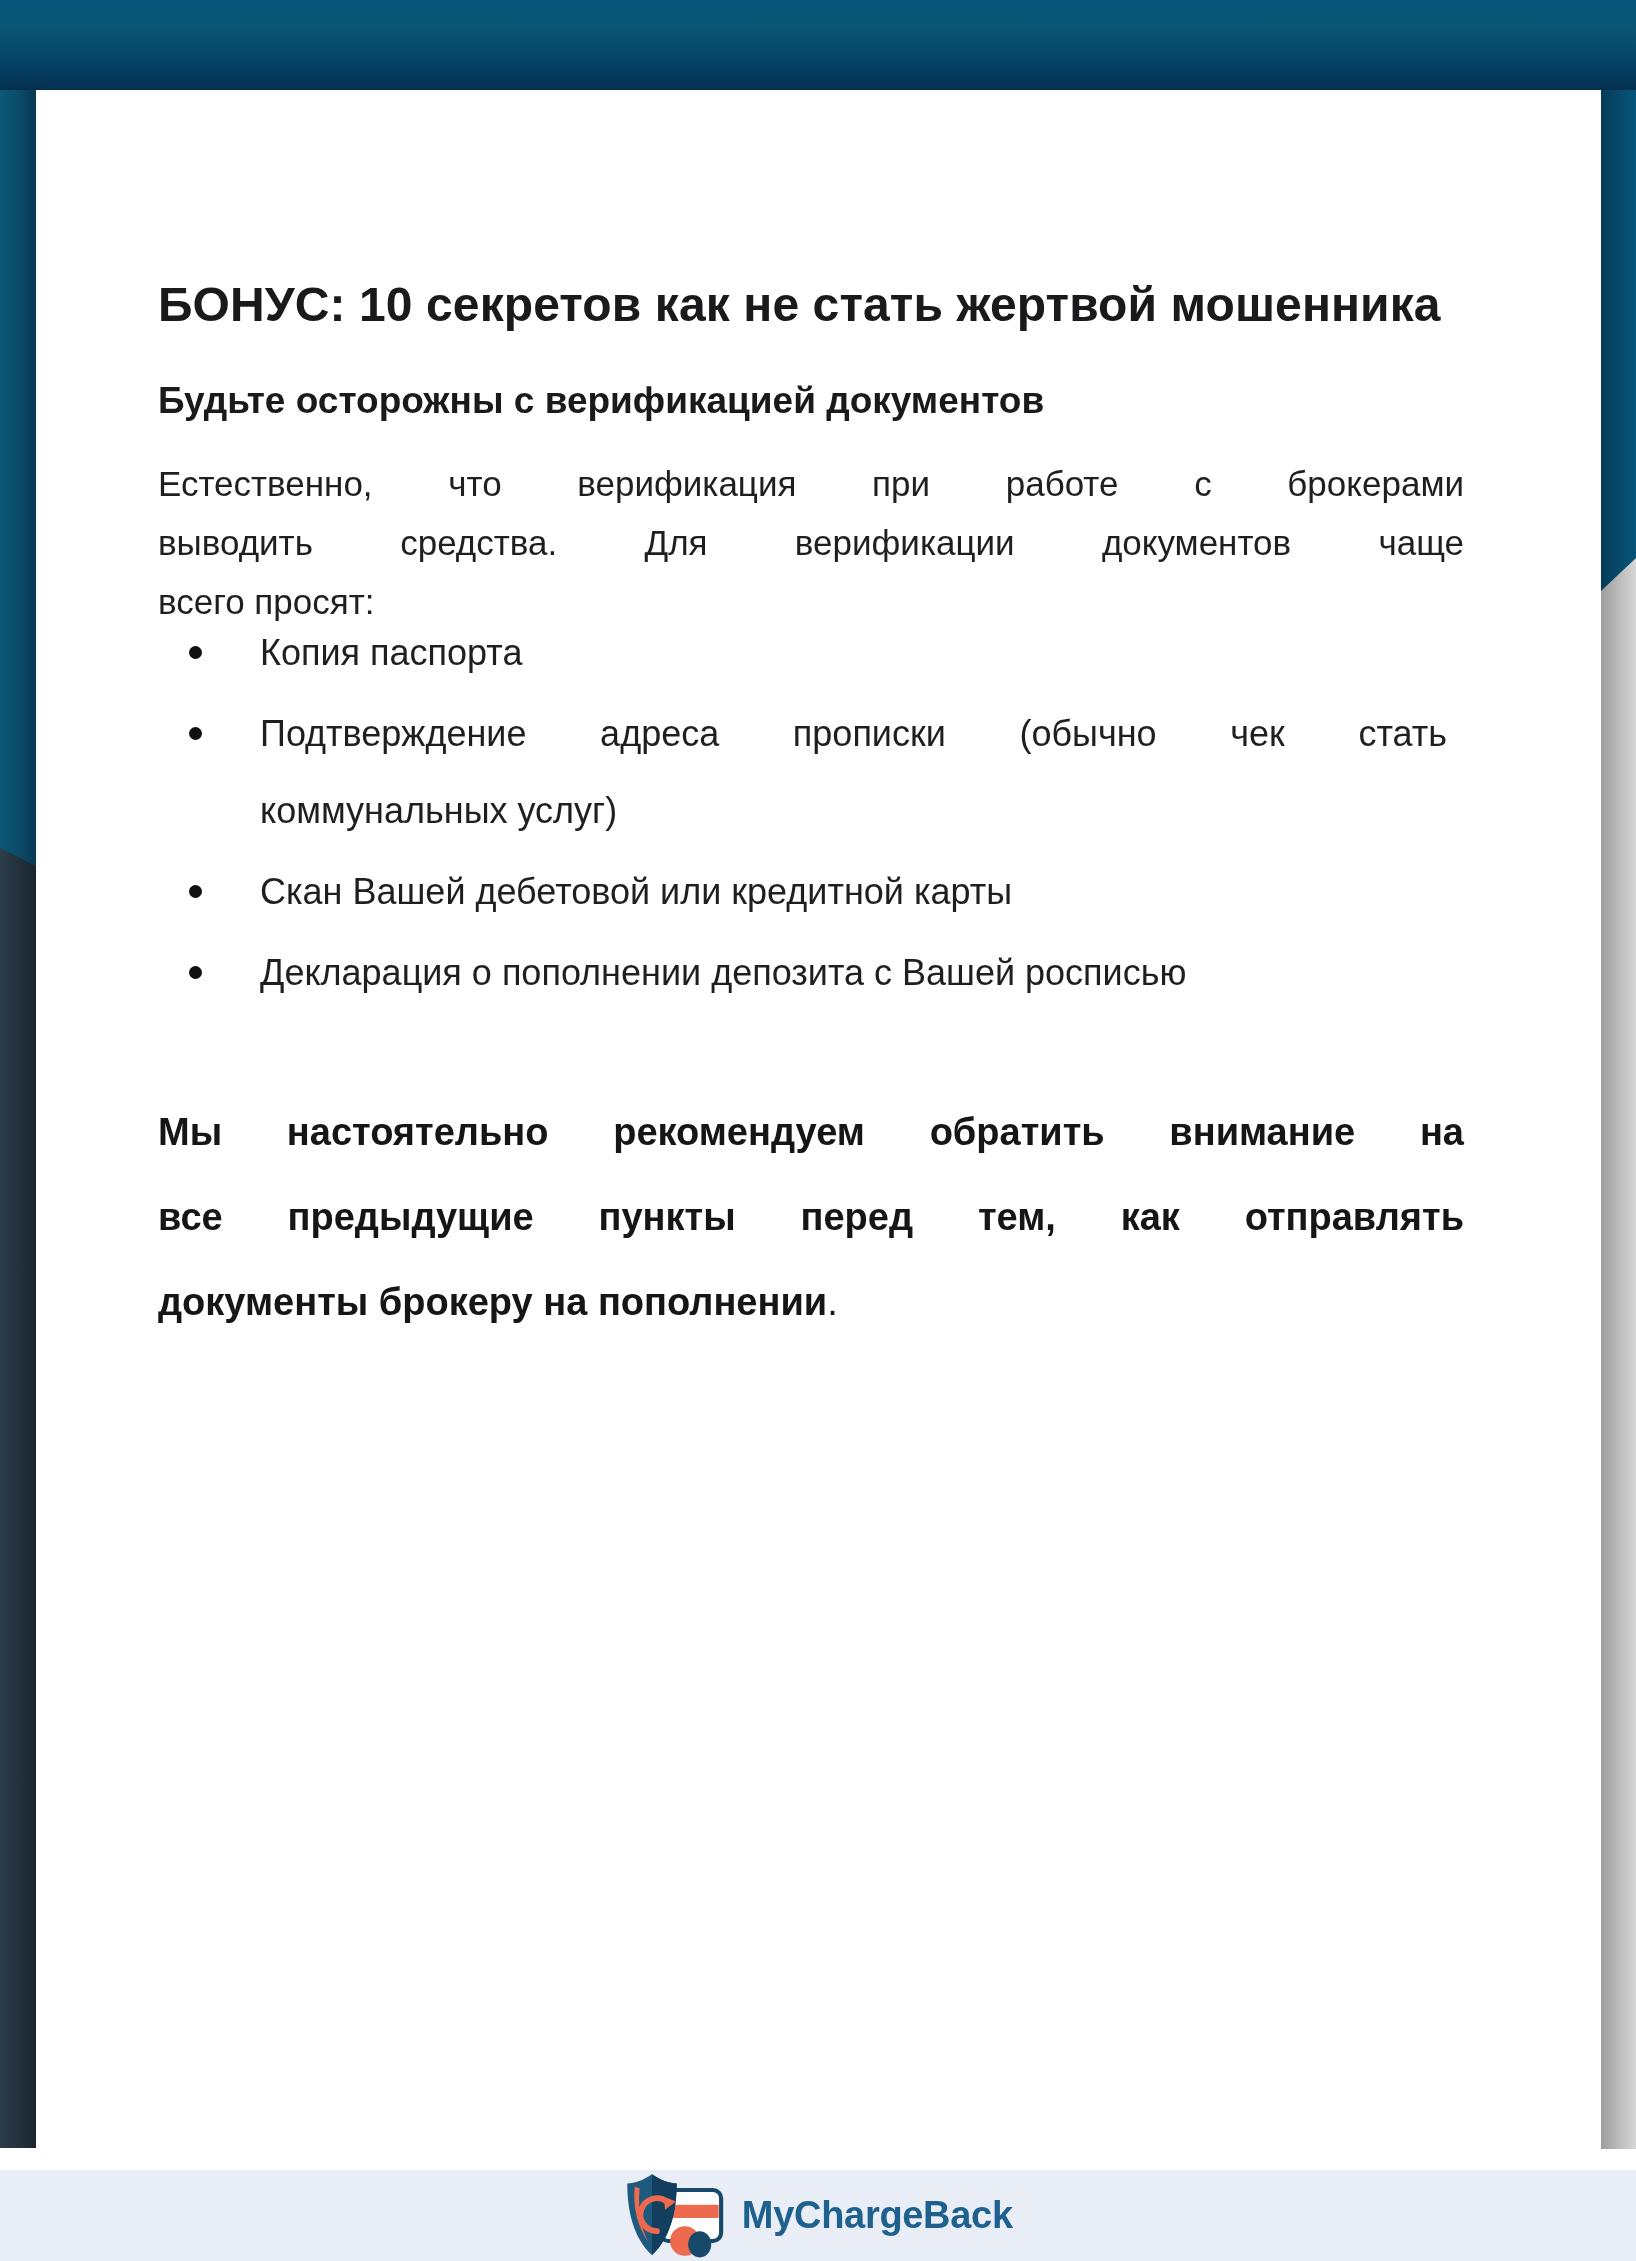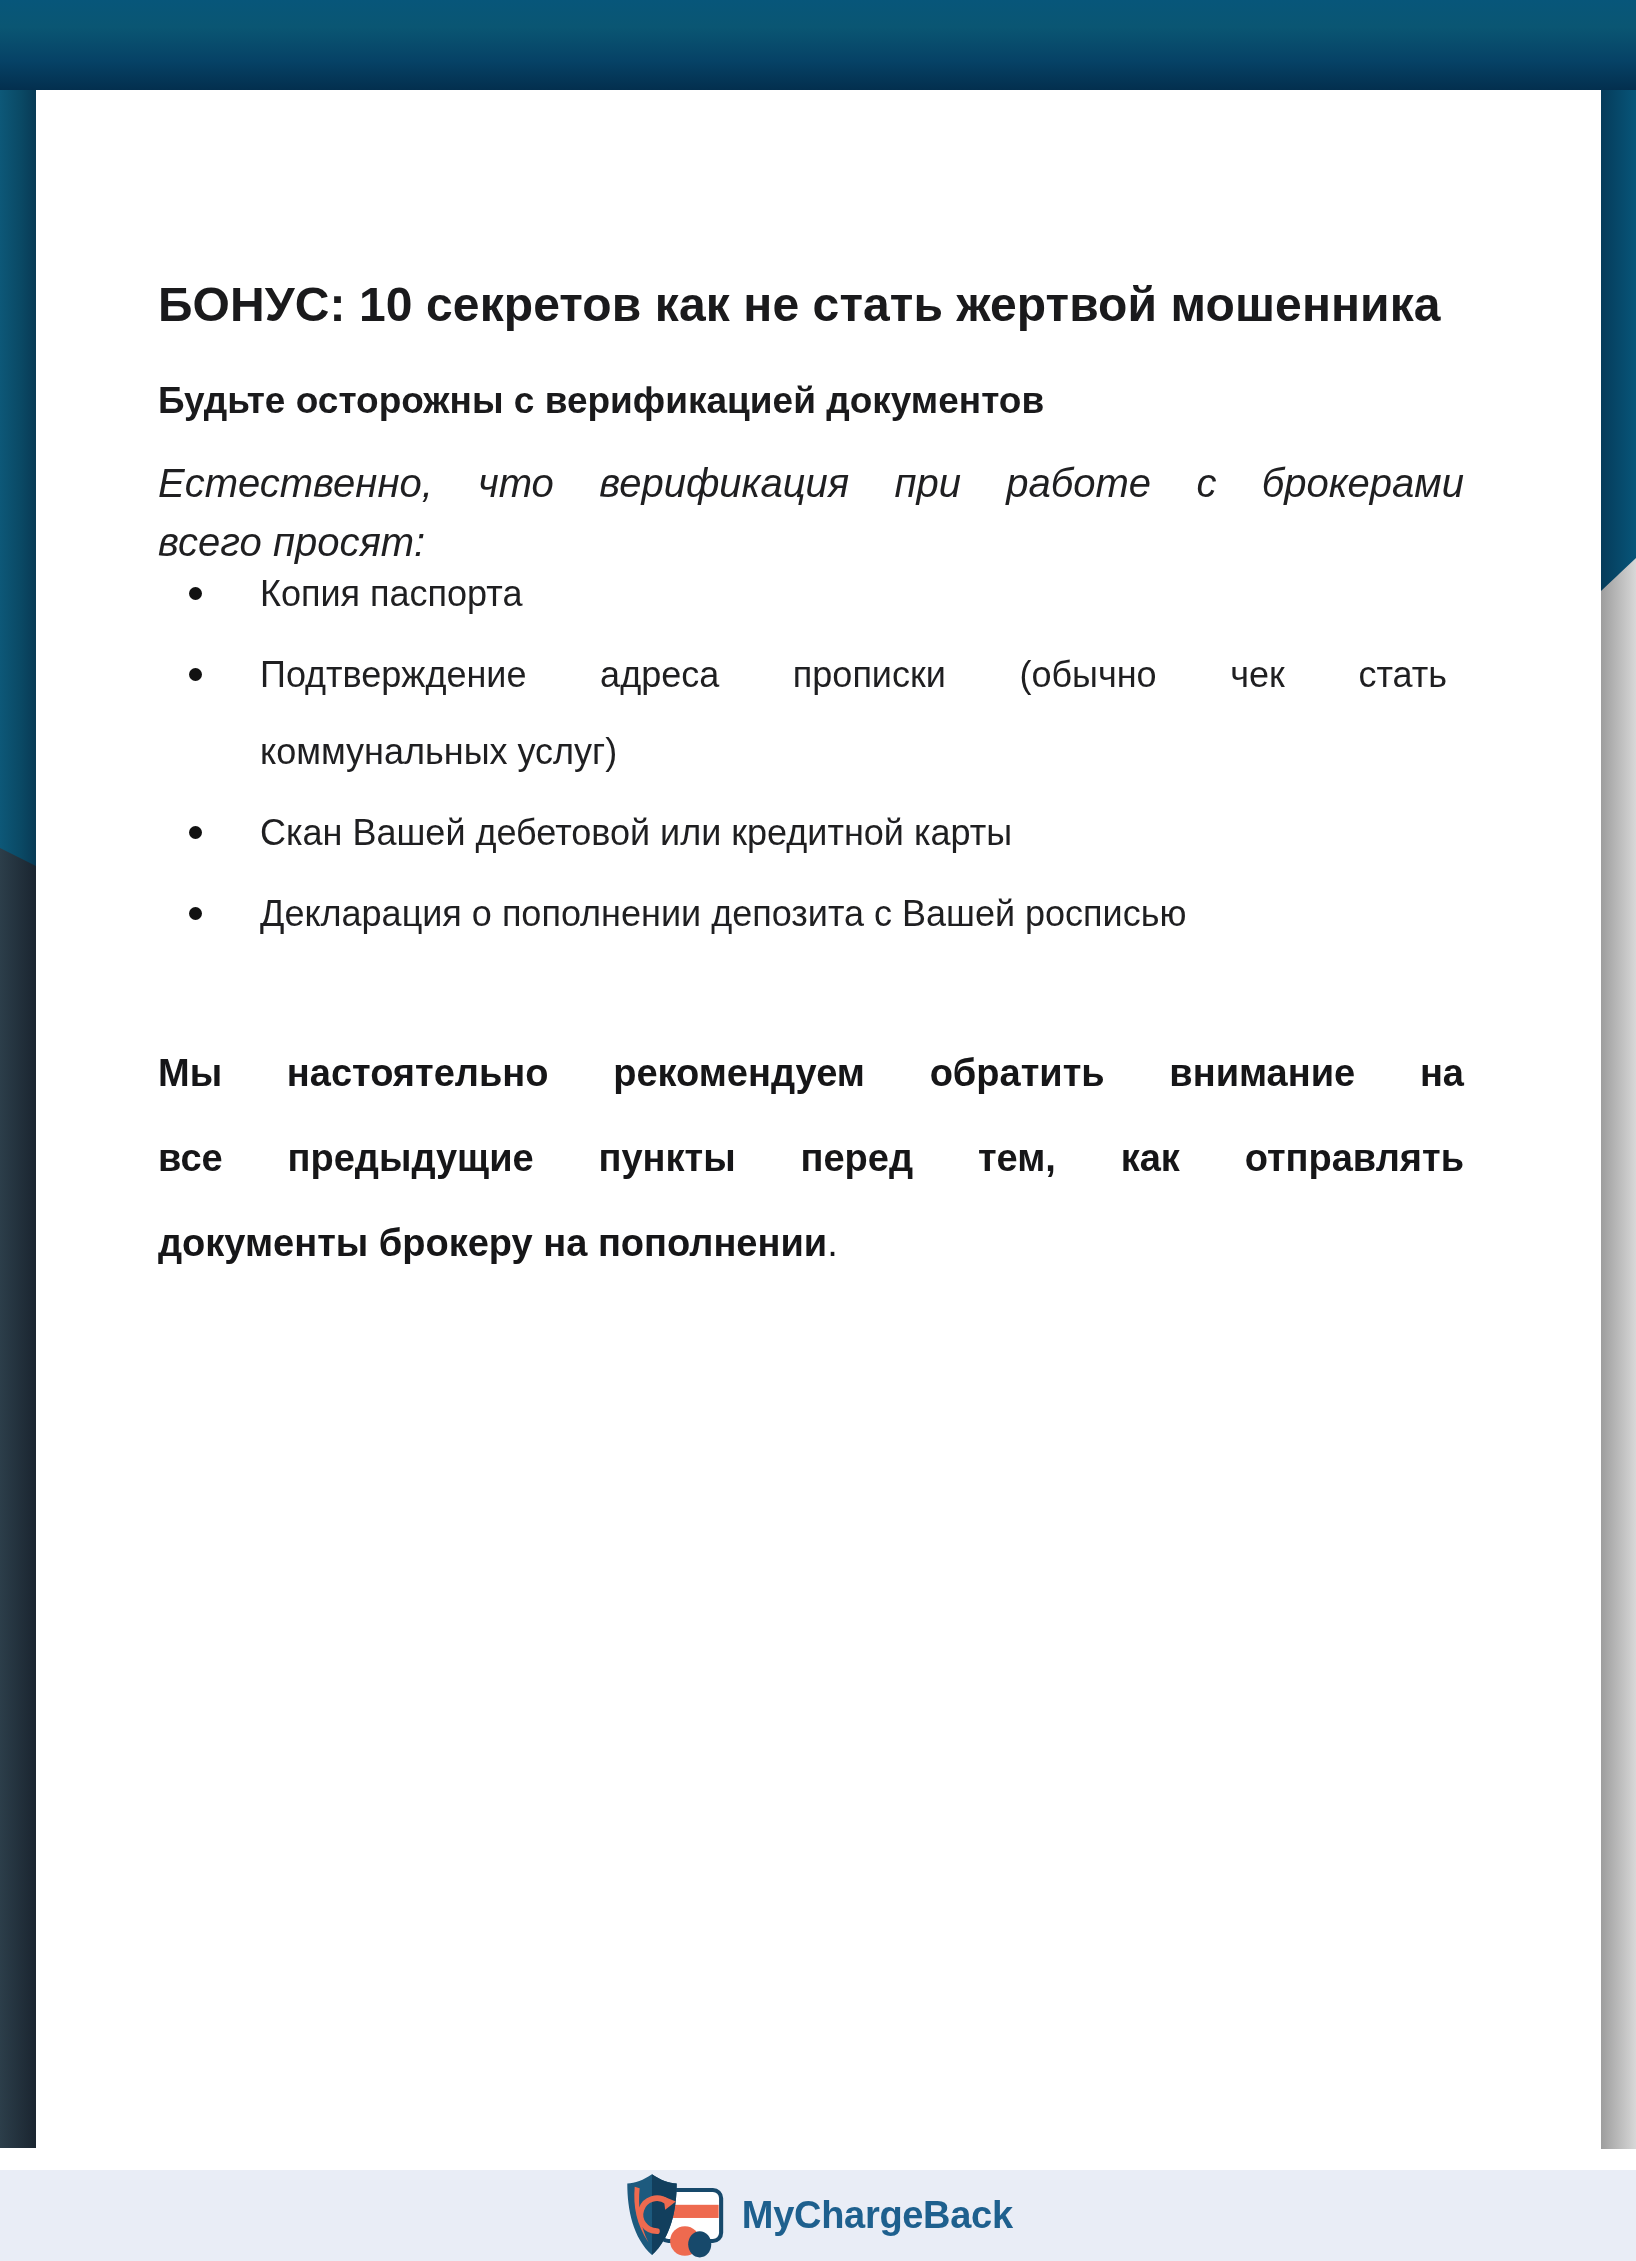--- a/index.html
+++ b/index.html
@@ -56,21 +56,21 @@
     font-size: 48px; line-height: 48px; font-weight: 700;
     color: #1a1a1c; letter-spacing: 0.1px;
   }
   .subtitle {
     margin: 49px 0 0 0;
     font-size: 37px; line-height: 46px; font-weight: 700;
     color: #1a1a1c;
   }
   .intro {
     margin: 30px 0 0 0;
-    font-size: 40px; line-height: 59px; font-weight: 400; font-style: italic;
+    font-size: 35px; line-height: 59px; font-weight: 400;
   }
   ul.doc-list {
     list-style: none;
     margin: -17px 17px 0 0; padding: 0;
   }
   ul.doc-list li {
     position: relative;
     padding-left: 102px;
     font-size: 36px; line-height: 77px;
   }
@@ -114,20 +114,21 @@
 
   <div class="page">
     <div class="content">
 
       <h1 class="title">БОНУС: 10 секретов как не стать жертвой мошенника</h1>
 
       <h2 class="subtitle">Будьте осторожны с верификацией документов</h2>
 
       <div class="intro">
         <div class="jline">Естественно, что верификация при работе с брокерами</div>
+        <div class="jline">выводить средства. Для верификации документов чаще</div>
         <div class="jlast">всего просят:</div>
       </div>
 
       <ul class="doc-list">
         <li>
           <span class="bullet"></span>
           <div class="jlast">Копия паспорта</div>
         </li>
         <li>
           <span class="bullet"></span>

